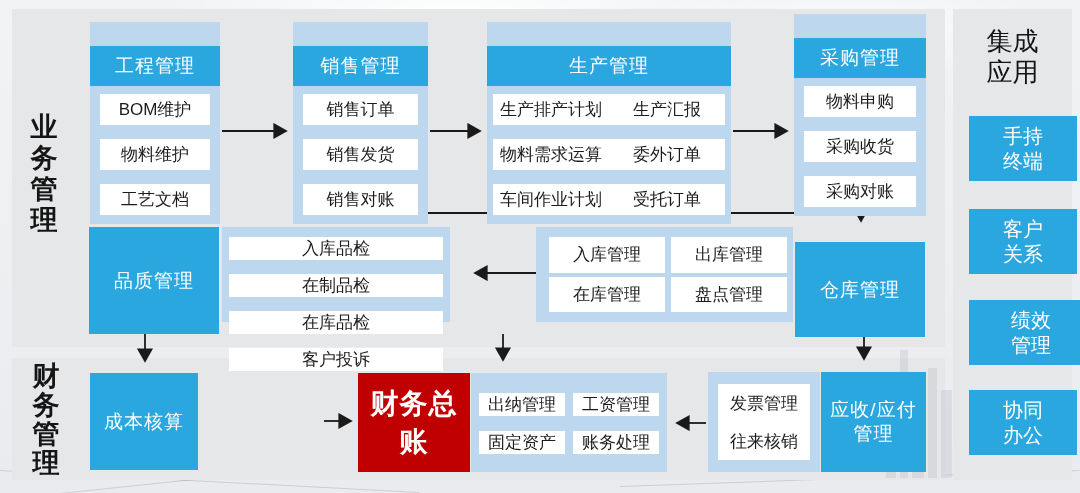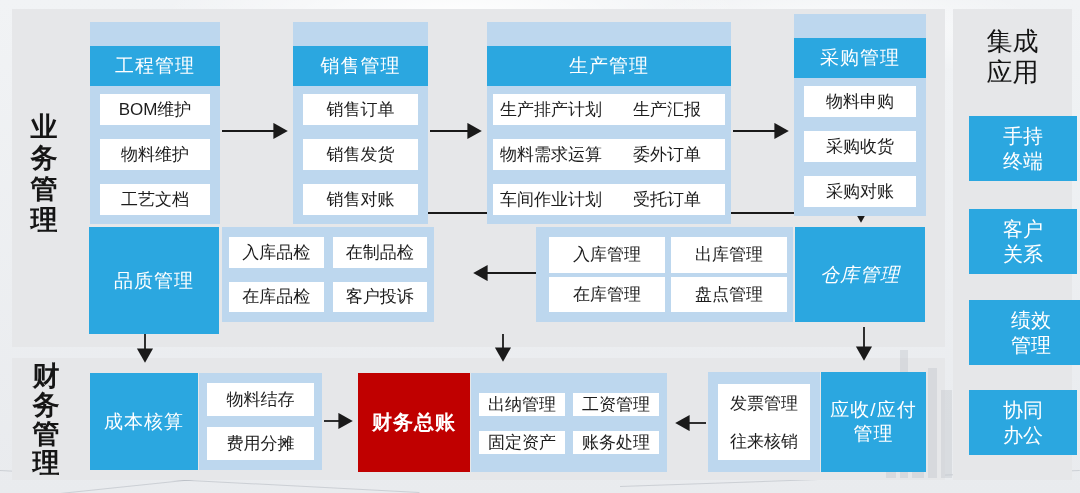--- a/index.html
+++ b/index.html
@@ -37,27 +37,27 @@
   #g-eng{left:90px;top:22px;width:130px;}
   #g-sales{left:293px;top:22px;width:135px;}
   #g-prod{left:487px;top:22px;width:244px;}
   #g-prod .items{grid-template-columns:1fr 1fr;padding:8px 6px 9px;}
   #g-pur{left:794px;top:14px;width:132px;}
 
   .bigblue{position:absolute;z-index:4;background:#2ba7e0;color:#fff;font-size:19px;
            display:flex;align-items:center;justify-content:center;text-align:center;
            white-space:pre-line;letter-spacing:1px;}
   #q-box{left:89px;top:227px;width:130px;height:107px;}
-  #w-box{left:795px;top:227px;width:130px;height:95px;font-style:italic;}
+  #w-box{left:795px;top:242px;width:130px;height:95px;}
   #cost-box{left:90px;top:373px;width:108px;height:97px;}
   #arap-box{left:821px;top:372px;width:105px;height:100px;line-height:24px;}
-  #ledger-box{left:358px;top:373px;width:112px;height:99px;background:#c00000;font-weight:700;font-size:20px;}
+  #ledger-box{left:358px;top:373px;width:112px;height:99px;background:#c00000;font-weight:700;font-size:28px;}
 
   .subgrid{position:absolute;z-index:4;background:#bdd7ee;display:grid;}
-  #q-items{left:222px;top:227px;width:212px;height:95px;grid-template-columns:1fr 1fr;gap:14px 9px;padding:10px 7px;box-sizing:border-box;}
+  #q-items{left:222px;top:227px;width:228px;height:95px;grid-template-columns:1fr;gap:14px 9px;padding:10px 7px;box-sizing:border-box;}
   #w-items{left:536px;top:227px;width:257px;height:95px;grid-template-columns:1fr 1fr;gap:4px 6px;padding:10px 6px 10px 13px;box-sizing:border-box;}
   #cost-items{left:199px;top:373px;width:123px;height:97px;grid-template-rows:1fr 1fr;gap:11px;padding:10px 8px;box-sizing:border-box;}
   #cash-items{left:471px;top:373px;width:196px;height:99px;grid-template-columns:1fr 1fr;gap:15px 8px;padding:20px 8px;box-sizing:border-box;}
   #inv-items{left:708px;top:372px;width:112px;height:100px;grid-template-rows:1fr 1fr;padding:12px 10px;box-sizing:border-box;}
   .subgrid .item{height:auto;}
 
   #integration-title{position:absolute;z-index:4;left:953px;top:26px;width:119px;text-align:center;
                      font-size:26px;line-height:31px;font-weight:400;color:#141414;white-space:pre-line;}
   .side-box{position:absolute;z-index:4;left:969px;width:108px;height:65px;background:#2ba7e0;color:#fff;
             font-size:20px;line-height:25px;display:flex;align-items:center;justify-content:center;
@@ -145,24 +145,20 @@
 
   <div class="subgrid" id="w-items">
     <div class="item">入库管理</div>
     <div class="item">出库管理</div>
     <div class="item">在库管理</div>
     <div class="item">盘点管理</div>
   </div>
   <div class="bigblue" id="w-box">仓库管理</div>
 
   <div class="bigblue" id="cost-box">成本核算</div>
-  <div class="subgrid" id="cost-items">
-    <div class="item">物料结存</div>
-    <div class="item">费用分摊</div>
-  </div>
 
   <div class="bigblue" id="ledger-box">财务总账</div>
 
   <div class="subgrid" id="cash-items">
     <div class="item">出纳管理</div>
     <div class="item">工资管理</div>
     <div class="item">固定资产</div>
     <div class="item">账务处理</div>
   </div>
 

